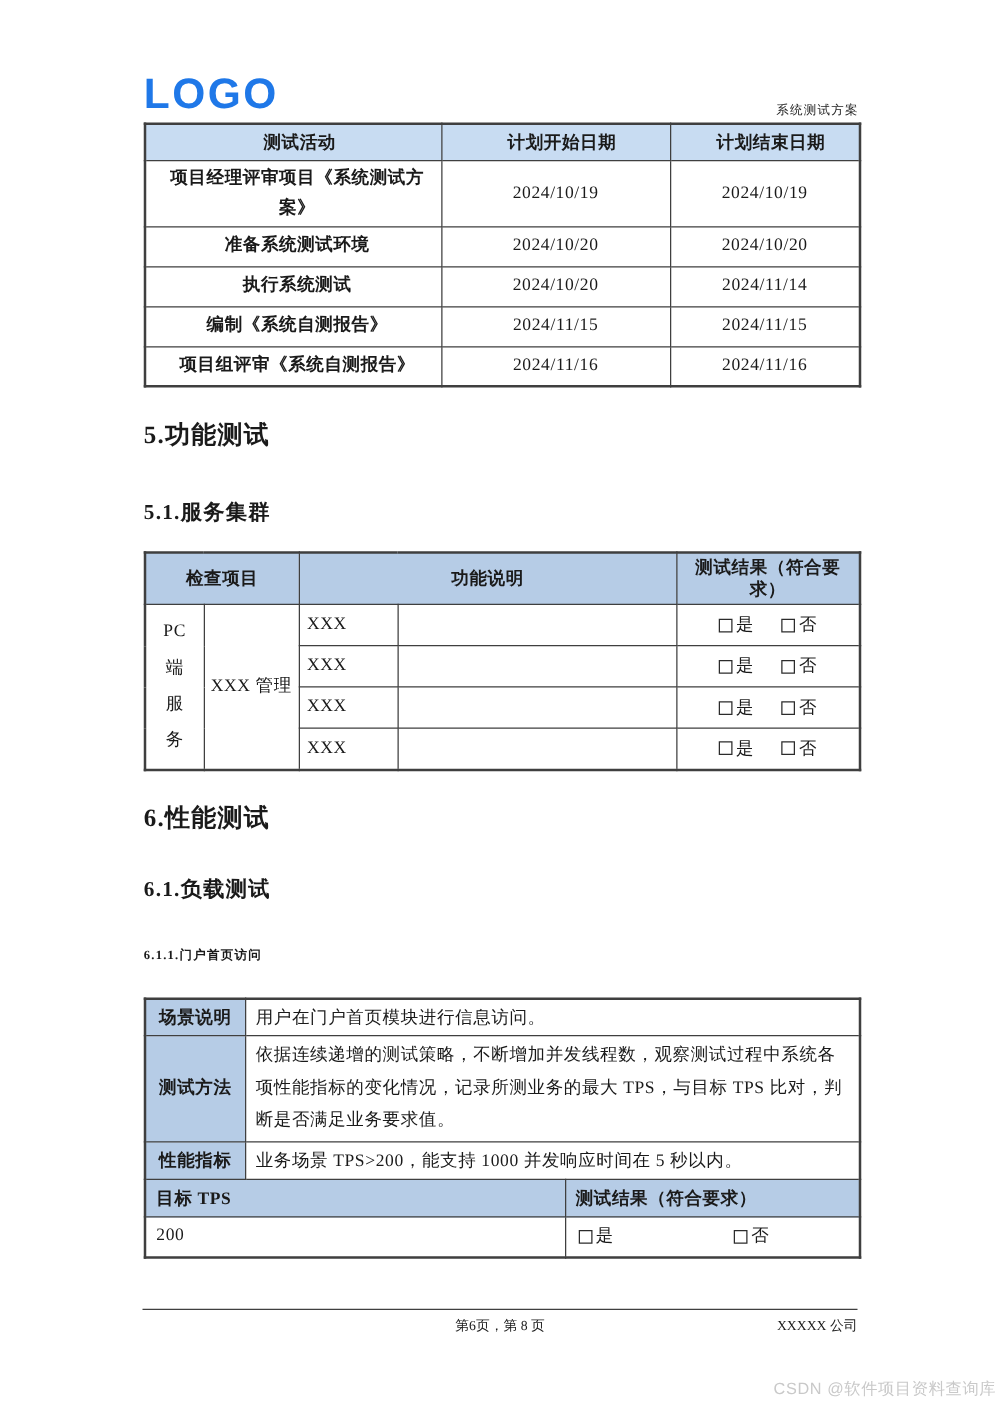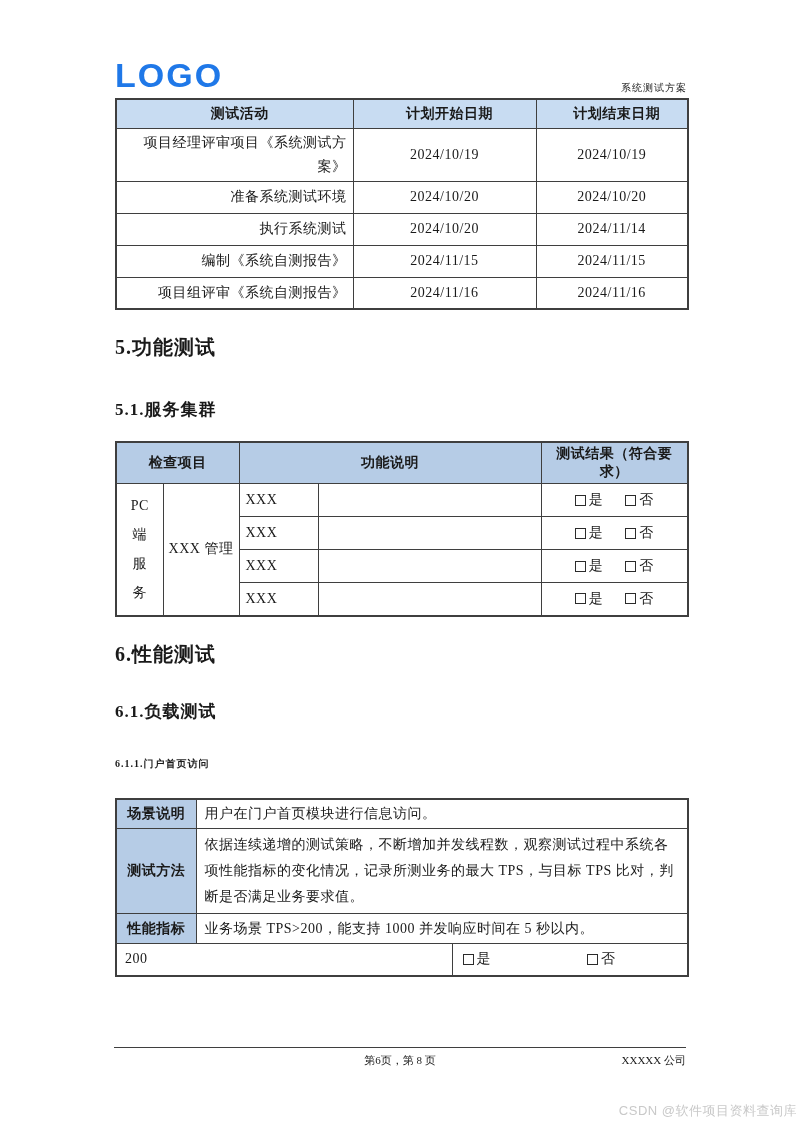--- a/index.html
+++ b/index.html
@@ -59,21 +59,21 @@
     letter-spacing: 0.5px;
     font-weight: normal;
   }
   .hdr-light { background: #c8dcf2; padding-left: 16px; }
   .hdr-blue  { background: #b6cce6; }
   th.center, td.center { text-align: center; }
 
   
   .t-schedule th { height: 29px; font-weight: bold; text-align: center; }
   .t-schedule td { height: 32px; }
-  .t-schedule td.activity { text-align: right; padding-left: 12px; line-height: 24px; }
+  .t-schedule td.activity { text-align: center; padding-left: 12px; line-height: 24px; font-weight: bold; }
   .t-schedule tr.tall td { height: 51px; }
 
   
   .h1 { font-size: 20px; font-weight: bold; letter-spacing: 1px; }
   .h2 { font-size: 17px; font-weight: bold; letter-spacing: 1px; }
   .h3 { font-size: 10px; font-weight: bold; letter-spacing: 1px; }
   .h1.s5 { margin-top: 24px; }
   .h2.s51 { margin-top: 37px; }
   .h1.s6 { margin-top: 24px; }
   .h2.s61 { margin-top: 32px; }
@@ -294,20 +294,24 @@
         <td colspan="2">用户在门户首页模块进行信息访问。</td>
       </tr>
       <tr class="row-method">
         <td class="label-cell">测试方法</td>
         <td colspan="2">依据连续递增的测试策略，不断增加并发线程数，观察测试过程中系统各项性能指标的变化情况，记录所测业务的最大 TPS，与目标 TPS 比对，判断是否满足业务要求值。</td>
       </tr>
       <tr class="row-metric">
         <td class="label-cell">性能指标</td>
         <td colspan="2">业务场景 TPS&gt;200，能支持 1000 并发响应时间在 5 秒以内。</td>
       </tr>
+      <tr class="row-target">
+        <td class="blue-left" colspan="2">目标 TPS</td>
+        <td class="blue-left">测试结果（符合要求）</td>
+      </tr>
       <tr class="row-value">
         <td colspan="2">200</td>
         <td>
           <span class="opts spread">
             <span class="opt">
                   <span class="cb"></span>
                   <span>是</span>
                 </span>
             <span class="opt">
                   <span class="cb"></span>

